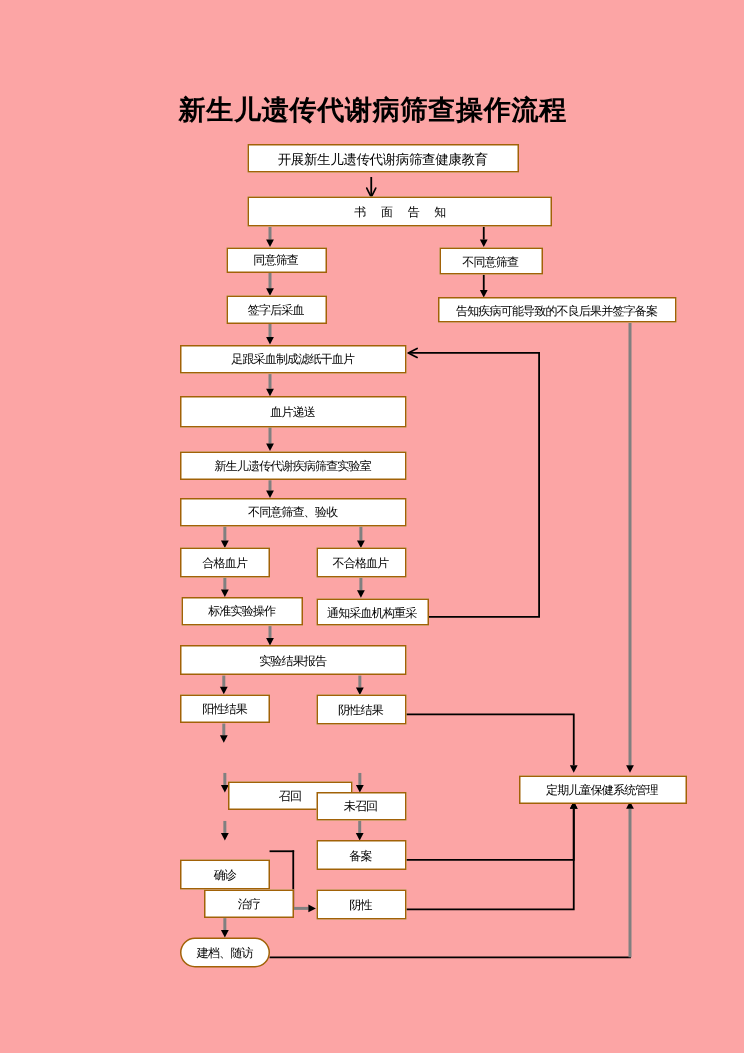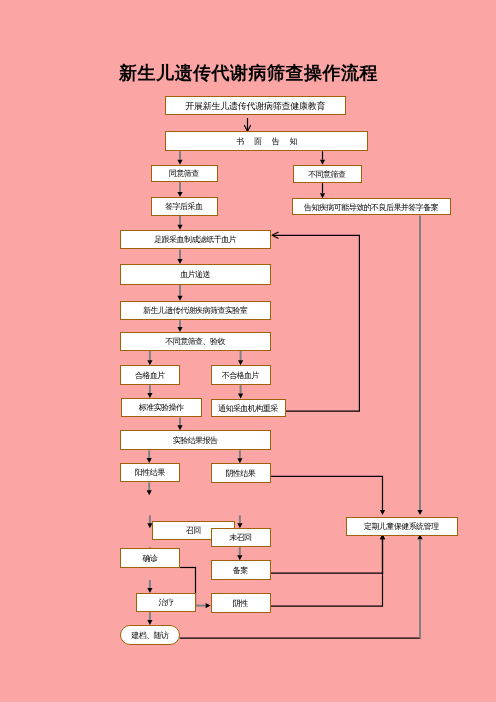--- a/index.html
+++ b/index.html
@@ -195,21 +195,21 @@
     </div>
   <div class="node" style="left: 210.6px; top: 463.3px; width: 60px; height: 20.1px; border-width: 1px;">
       <span class="node-label">阴性结果</span>
     </div>
   <div class="node" style="left: 120.1px; top: 521px; width: 83px; height: 19px; border-width: 1px; margin-left: 32px;">
       <span class="node-label">召回</span>
     </div>
   <div class="node" style="left: 210.6px; top: 528.3px; width: 60px; height: 18.8px; border-width: 1px;">
       <span class="node-label">未召回</span>
     </div>
-  <div class="node" style="left: 120.1px; top: 548px; width: 60.2px; height: 19.6px; border-width: 1px;">
+  <div class="node" style="left: 120.1px; top: 573px; width: 60.2px; height: 19.6px; border-width: 1px;">
       <span class="node-label">确诊</span>
     </div>
   <div class="node" style="left: 210.6px; top: 560.3px; width: 60px; height: 20.1px; border-width: 1px;">
       <span class="node-label">备案</span>
     </div>
   <div class="node" style="left: 120.1px; top: 593.1px; width: 60.2px; height: 19px; border-width: 1px; margin-left: 16px;">
       <span class="node-label">治疗</span>
     </div>
   <div class="node" style="left: 210.6px; top: 593.1px; width: 60px; height: 19.5px; border-width: 1px;">
       <span class="node-label">阴性</span>

